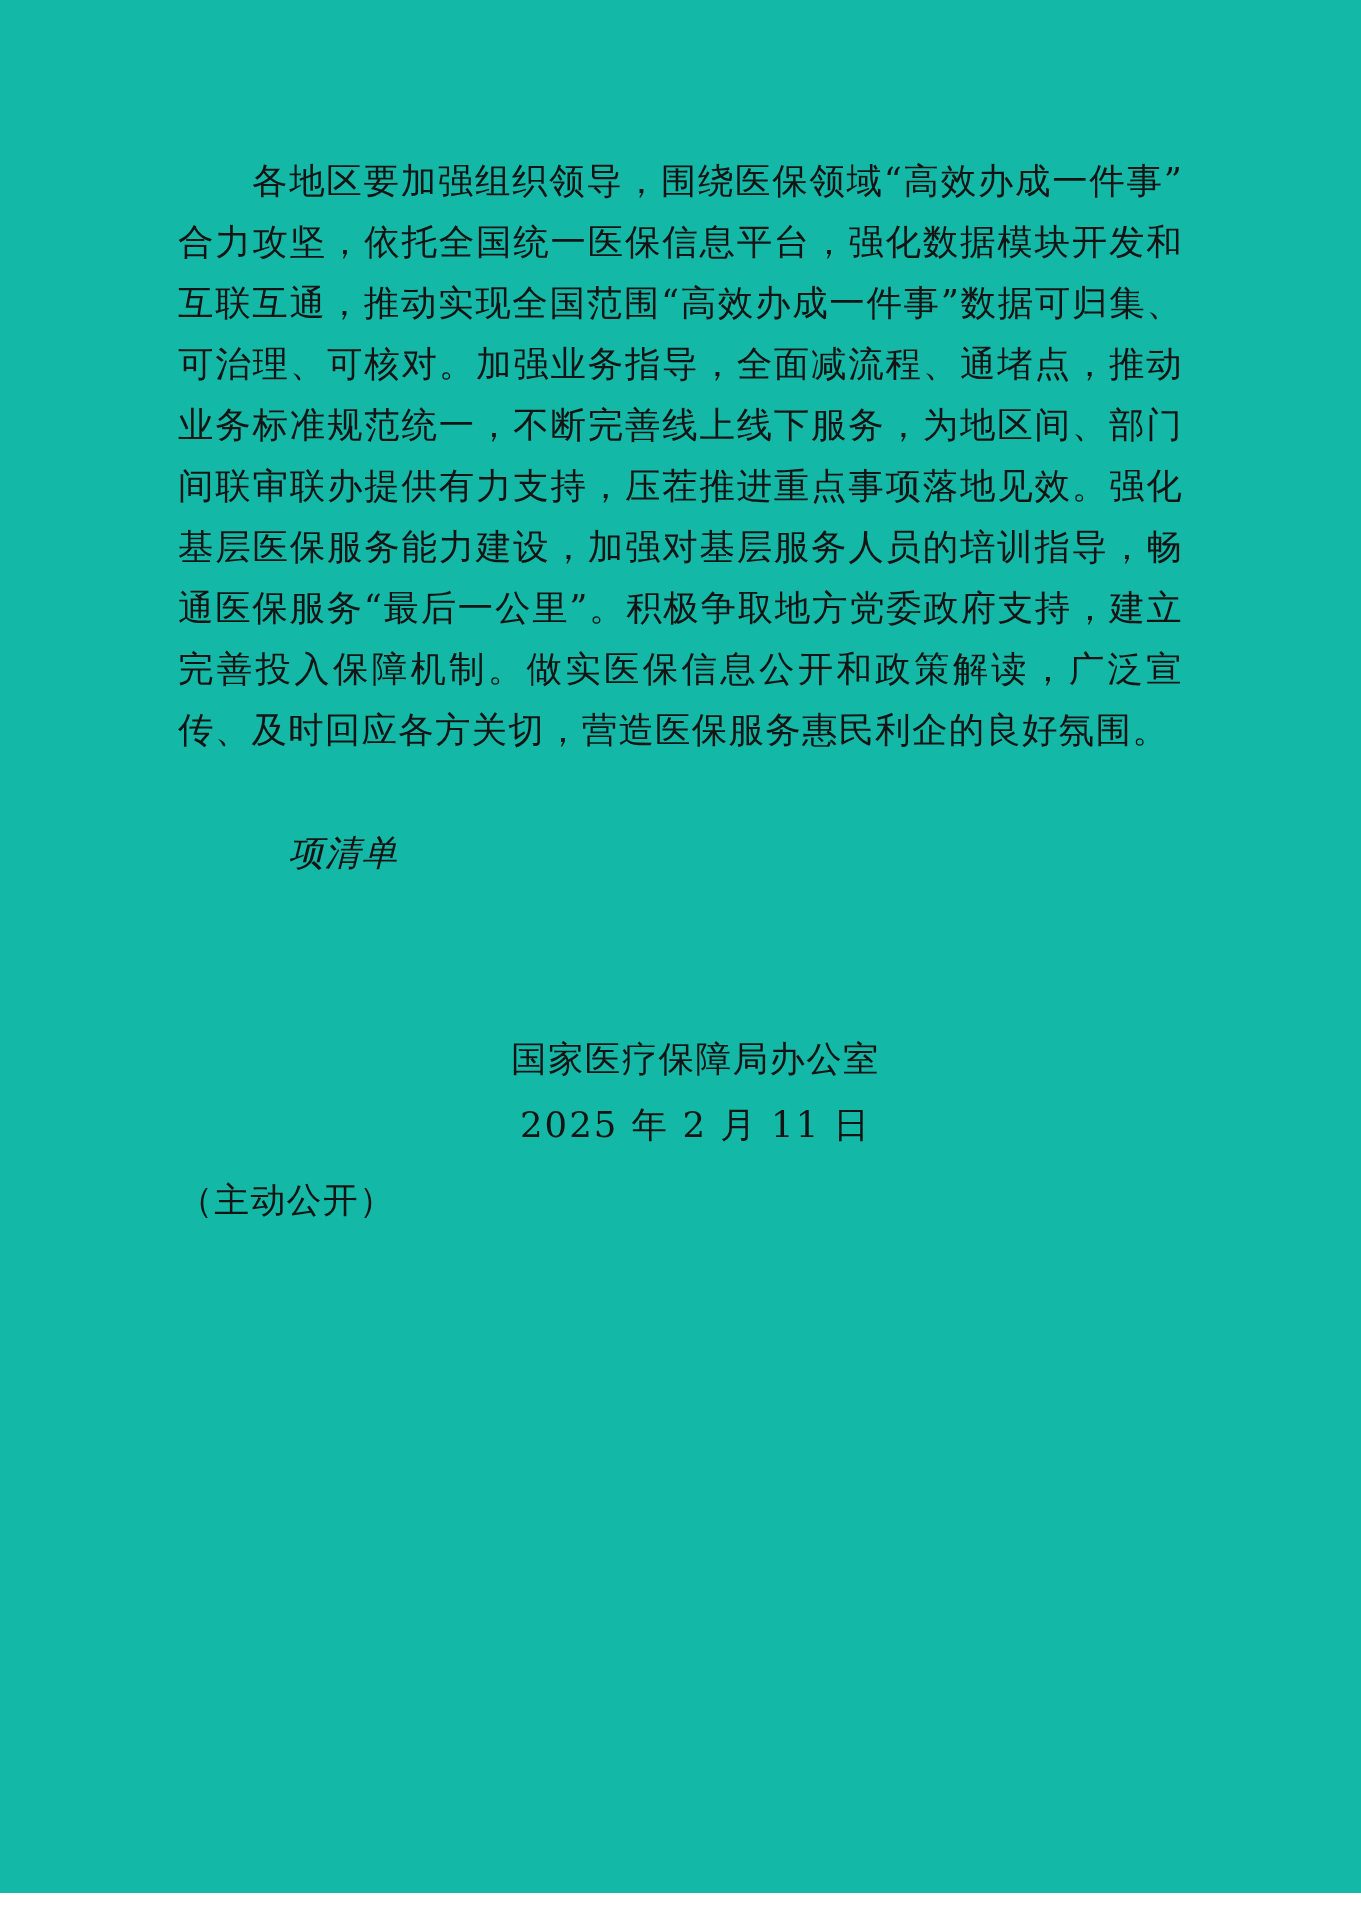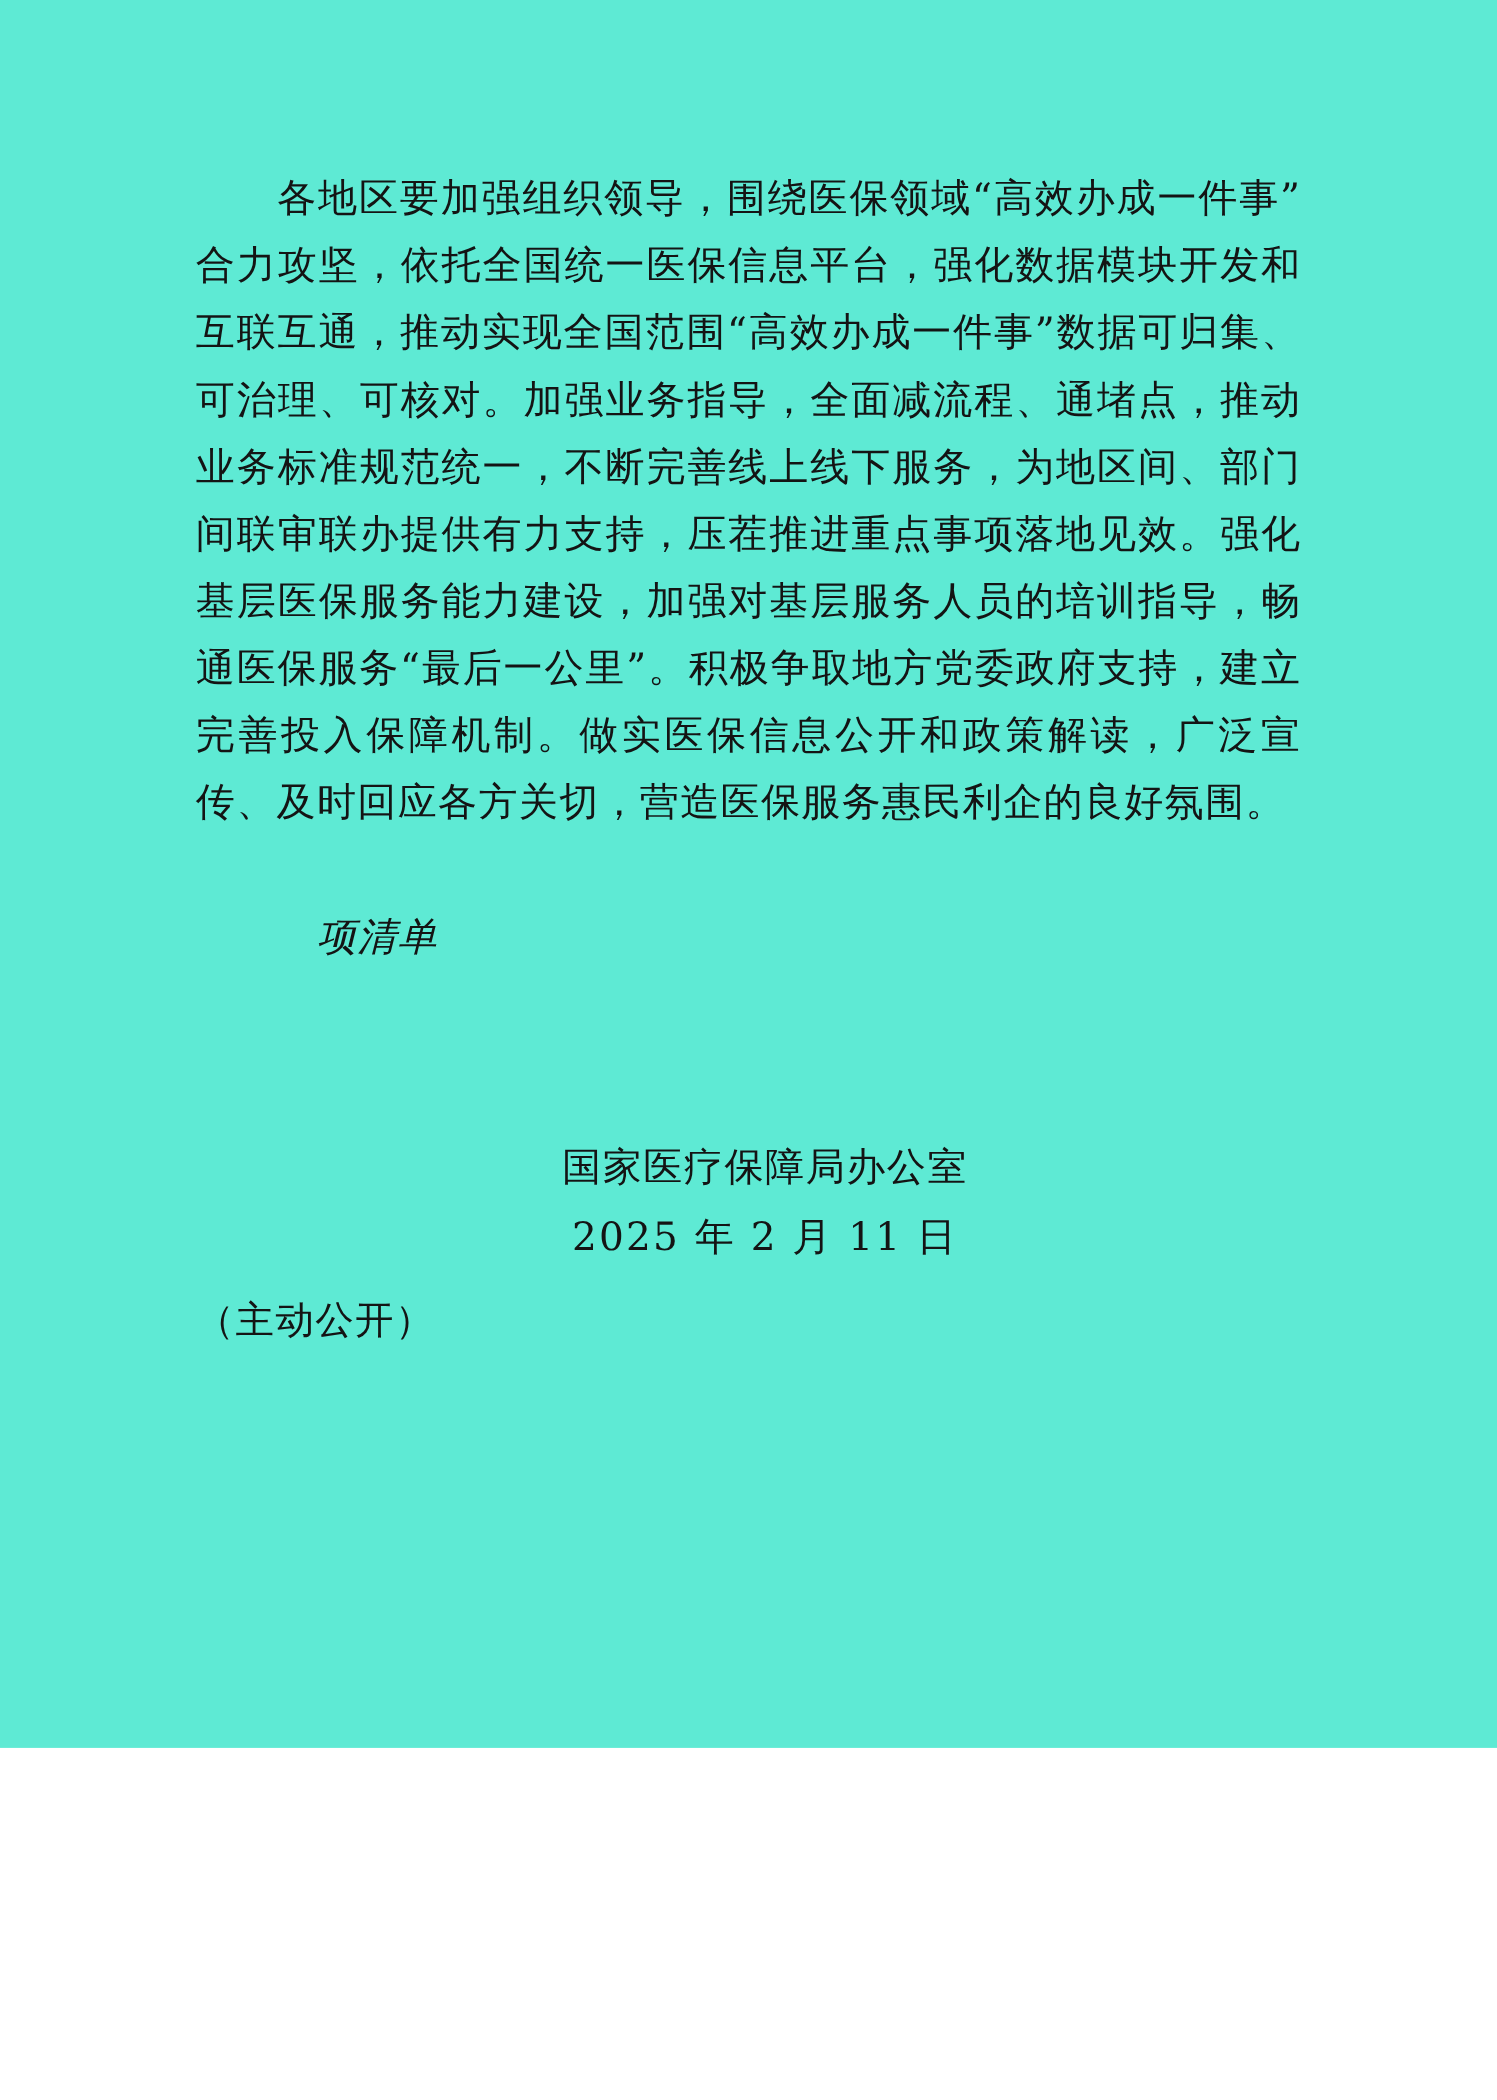--- a/index.html
+++ b/index.html
@@ -13,22 +13,22 @@
     font-family: "DejaVu Serif", "Liberation Serif", serif;
     color: #1a1a1a;
     position: relative;
     overflow: hidden;
   }
   .page {
     position: absolute;
     left: 0;
     top: 0;
     width: 1361px;
-    height: 1589px;
-    background: #5eead4;
+    height: 1893px;
+    background: #14b8a6;
   }
   .content {
     position: absolute;
     left: 178px;
     top: 150px;
     width: 1005px;
   }
   .body-para {
     font-size: 35.5px;
     line-height: 61px;
@@ -62,20 +62,21 @@
     top: 1030px;
     width: 1005px;
     text-align: center;
     font-size: 35.5px;
     line-height: 63px;
     letter-spacing: 1.4px;
     color: #141414;
   }
   .sign-org {
     padding-left: 30px;
+    font-family: Liberation Mono, monospace;
   }
   .sign-date {
     padding-left: 30px;
     letter-spacing: 2px;
     text-align: center;
   }
   .footer-note {
     position: absolute;
     left: 178px;
     top: 1177px;

